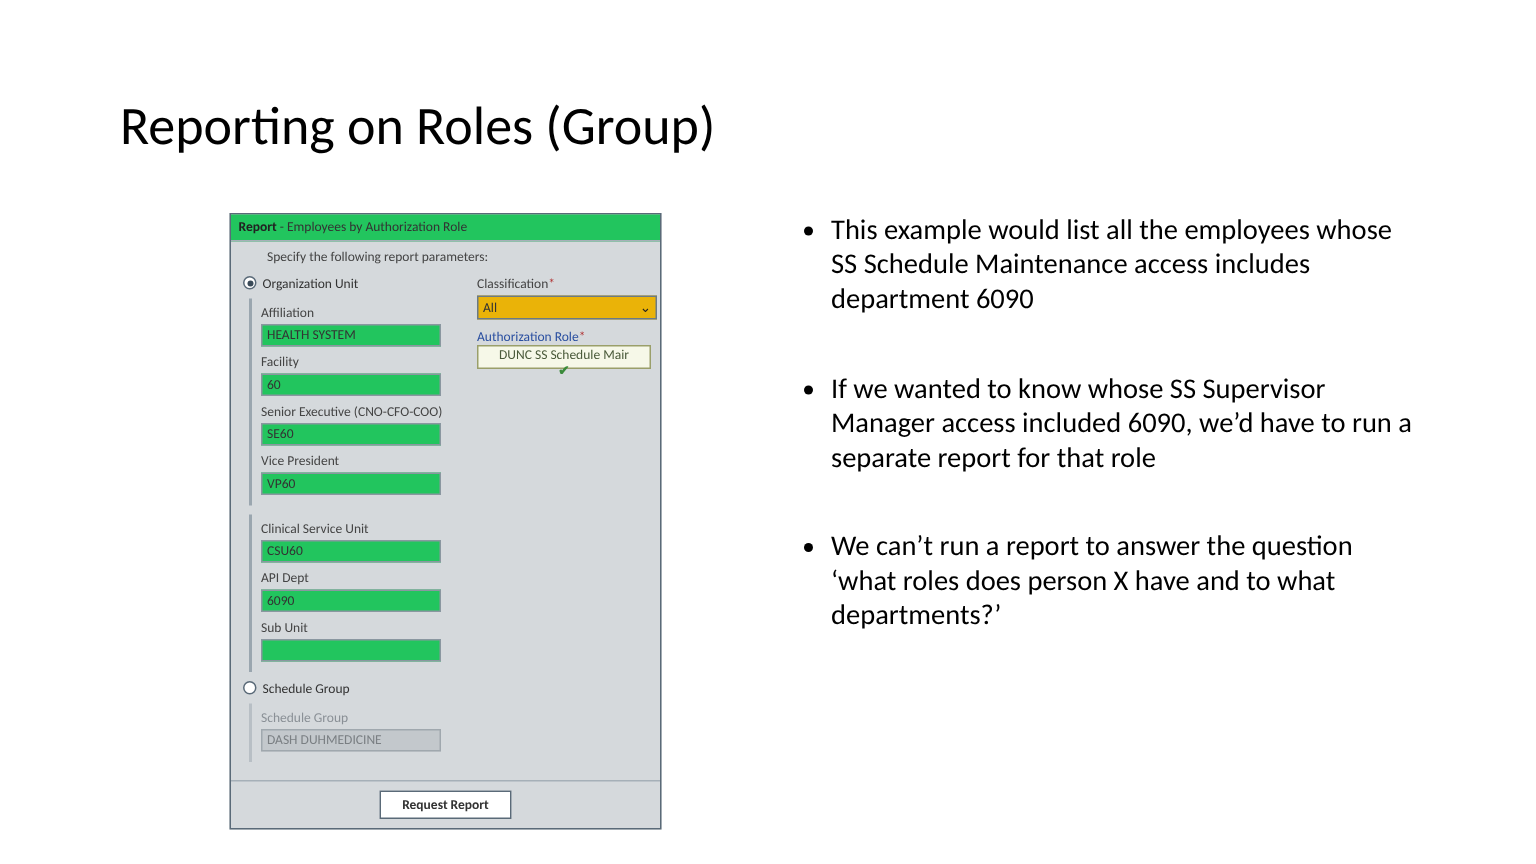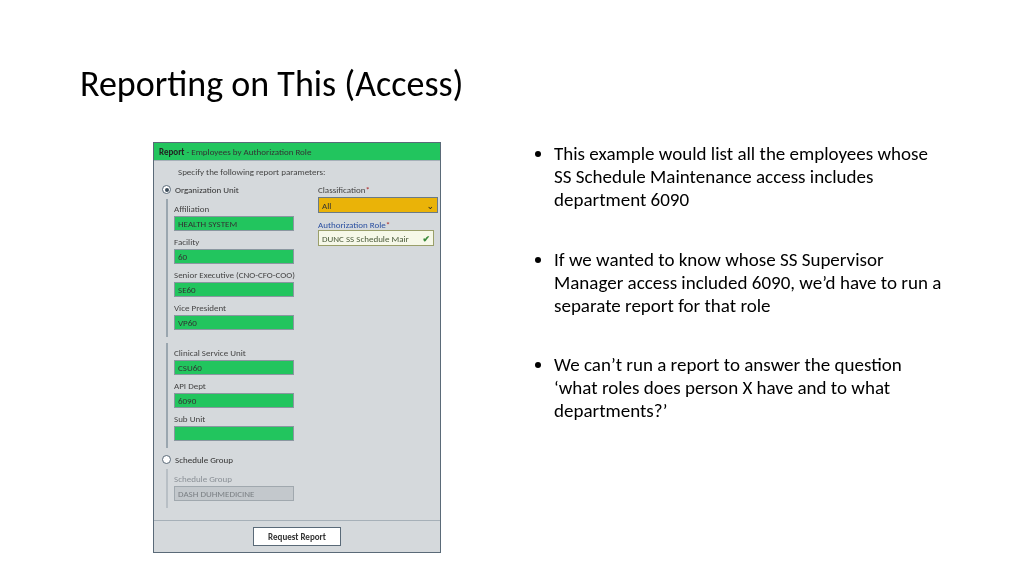--- a/index.html
+++ b/index.html
@@ -42,21 +42,20 @@
   }
   .cols {
     display: flex;
     gap: 6px;
     padding: 2px 8px 6px 8px;
   }
   .col-left { flex: 0 0 150px; }
   .col-right { flex: 1; }
   .radio-row {
     display: flex;
-    align-items: center;
     gap: 4px;
     margin: 3px 0 4px 0;
   }
   .radio-row .lbl { font-size: 9px; color:#333; }
   .radio-dot {
     width: 9px; height: 9px; border: 1px solid #5a6a78; border-radius: 50%;
     background:#fff; display:inline-block; position:relative;
   }
   .radio-dot.checked::after{
     content:""; position:absolute; top:1.5px; left:1.5px; width:4px; height:4px;
@@ -82,21 +81,21 @@
     background:#eab308; border:1px solid #6a7a86;
     font-size:9px; padding:0 3px; color:#333;
     display:flex; align-items:center; justify-content:space-between;
   }
   .fselect .caret { font-size:9px; color:#222; }
   .auth-label { color:#2a4fa0; font-size:9px; margin-top:6px; }
   .auth-label .req { color:#b03030; }
   .auth-input {
     width: 116px; height:16px; border:1px solid #9a9f6a;
     background:#f6f8e8; display:flex; align-items:center; justify-content:space-between;
-    padding:0 3px; font-size:9px; color:#4a5a3a;
+    padding:0 3px; font-size:9px; color:#4a5a3a;flex-direction:column;
   }
   .check { color:#3a8a3a; font-weight:700; }
   .request-row {
     border-top:1px solid #a6b0b8;
     padding: 6px 12px;
     display:flex; justify-content:center;
     background:#d5d9dc;
   }
   .request-btn {
     background:#fff; border:1px solid #5a6a78;
@@ -109,21 +108,21 @@
     width: 410px;
     font-size: 19px;
     line-height: 1.22;
     color:#000;
   }
   .bullets li { margin-bottom: 36px; list-style: disc; margin-left: 18px; }
 </style>
 </head>
 <body>
 
-<div class="slide-title">Reporting on This (Access)</div>
+<div class="slide-title">Reporting on Roles (Group)</div>
 
 <div class="panel">
   <div class="panel-header">
     <span class="bold">Report</span><span> - Employees by Authorization Role</span>
   </div>
   <div class="panel-sub">Specify the following report parameters:</div>
 
   <div class="cols">
     <div class="col-left">
       <div class="radio-row">

